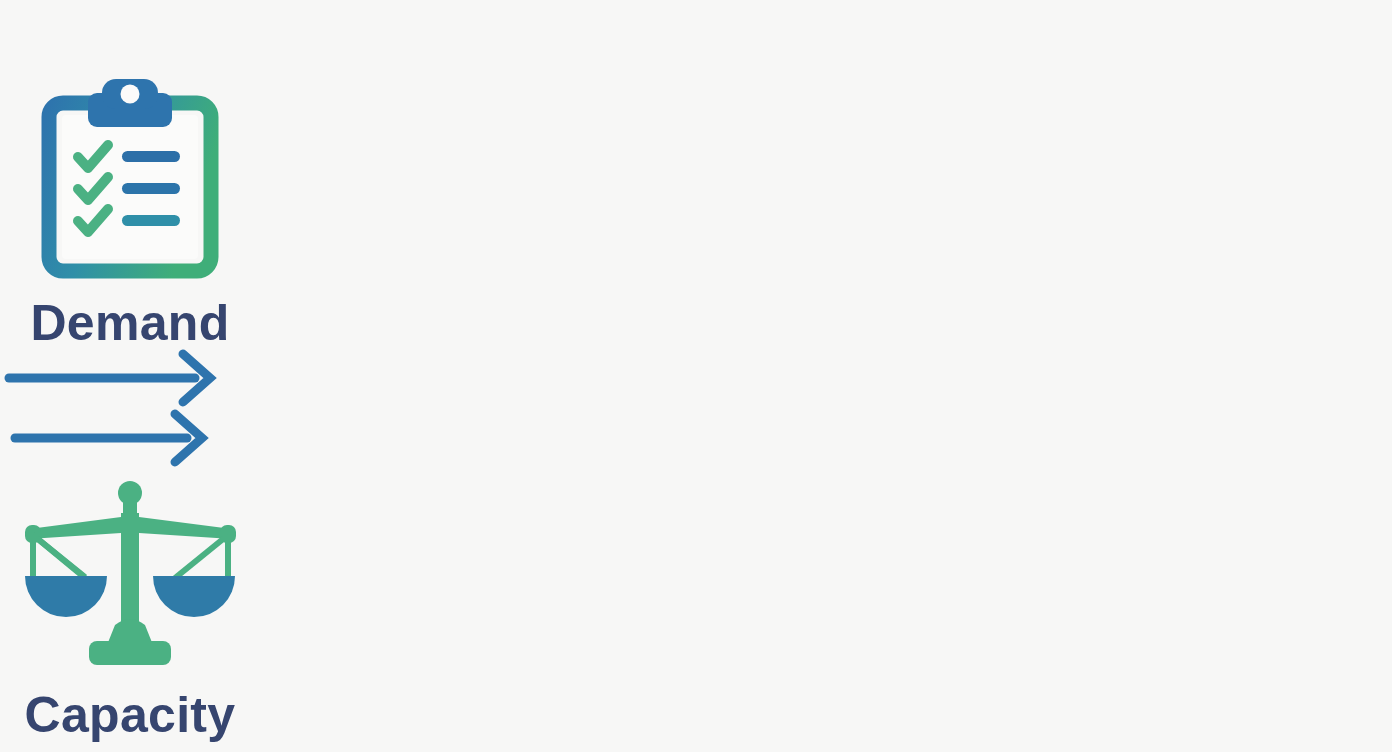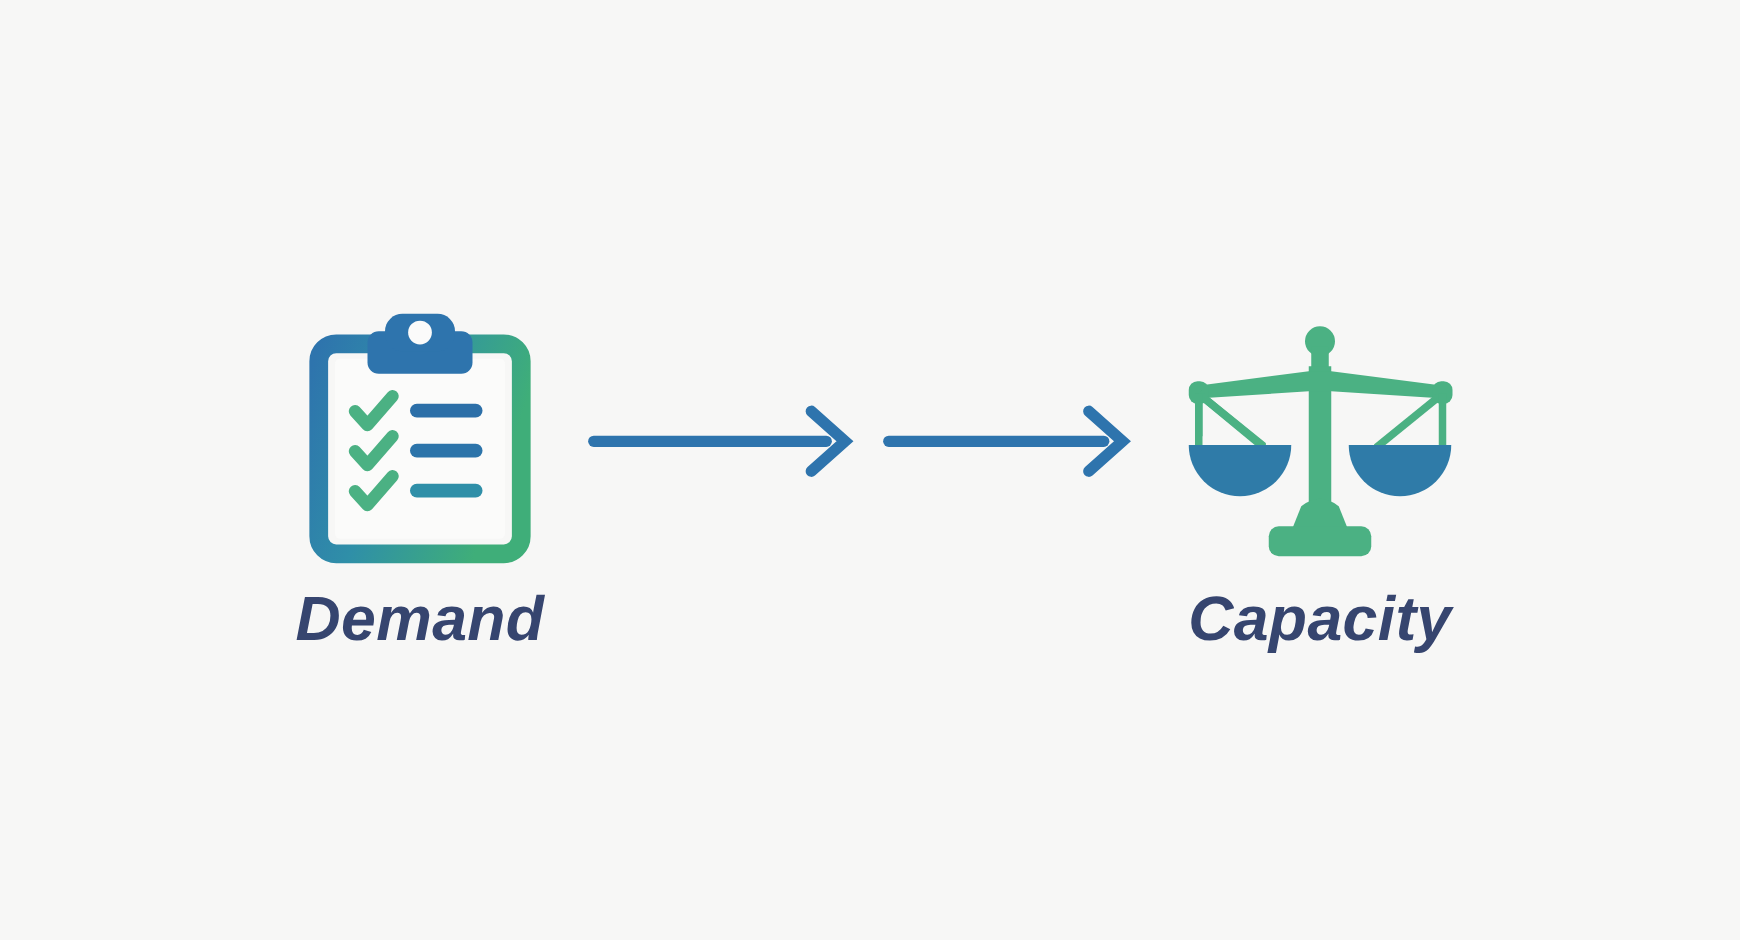--- a/index.html
+++ b/index.html
@@ -22,23 +22,23 @@
     height: 752px;
     background: #f7f7f6;
   }
   .flow-row {
     position: absolute;
     left: 0;
     top: 248px;
     width: 1392px;
     height: 320px;
     display: flex;
+    flex-direction: column;
     align-items: flex-start;
     justify-content: center;
-    font-style: italic;
   }
   .stage {
     width: 260px;
     display: flex;
     flex-direction: column;
     align-items: center;
   }
   .stage-icon {
     height: 210px;
     display: flex;

